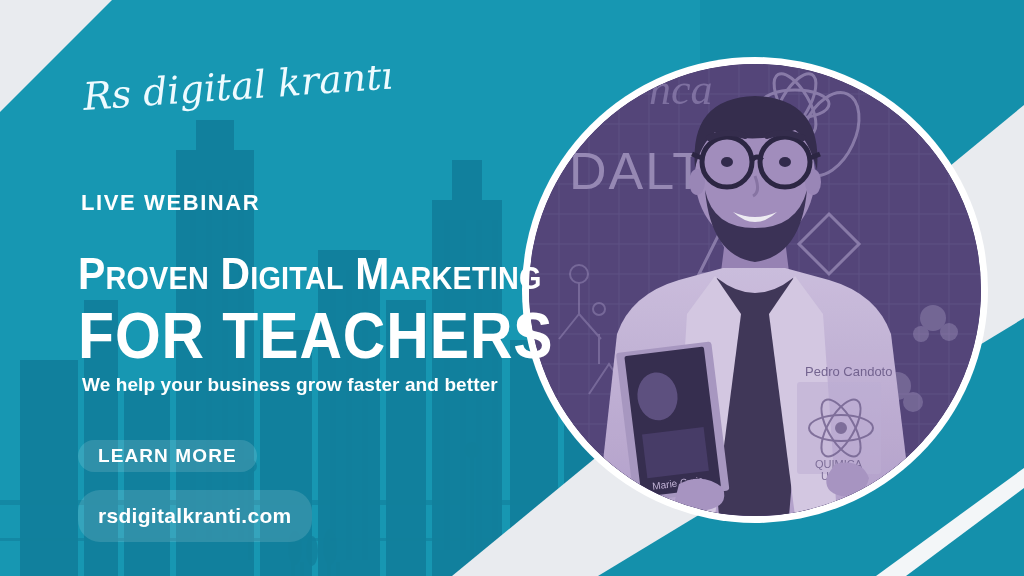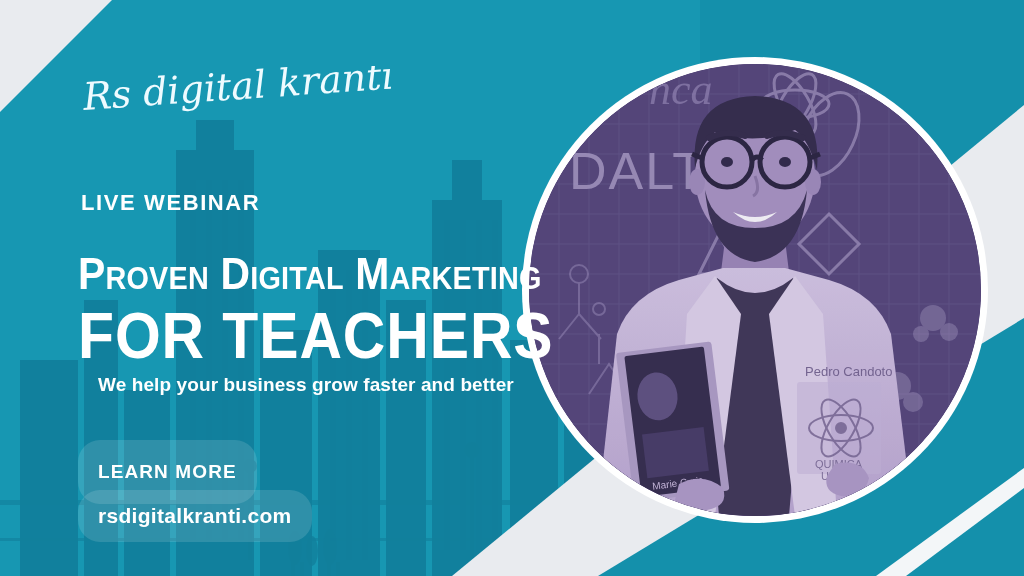--- a/index.html
+++ b/index.html
@@ -129,21 +129,21 @@
     font-stretch: condensed;
     letter-spacing: 1px;
     line-height: 1;
     white-space: nowrap;
     transform: scaleX(0.92);
     transform-origin: left center;
   }
 
   .tagline {
     position: absolute;
-    left: 20px;
+    left: 4px;
     top: 375px;
     color: #ffffff;
     font-size: 19px;
     font-weight: bold;
     letter-spacing: 0.1px;
     line-height: 1;
     white-space: nowrap;
   }
 
   .pill {
@@ -151,22 +151,22 @@
     display: flex;
     align-items: center;
     border-radius: 22px;
     background: rgba(255,255,255,0.13);
     color: #ffffff;
     white-space: nowrap;
   }
   .pill-learn {
     left: 0px;
     top: 440px;
-    height: 40px;
-    padding: 12px 20px;
+    height: 32px;
+    padding: 0 20px;
     font-size: 19px;
     font-weight: bold;
     letter-spacing: 1.1px;
   }
   .pill-site {
     left: 0px;
     top: 490px;
     height: 52px;
     padding: 0 20px;
     font-size: 21px;

